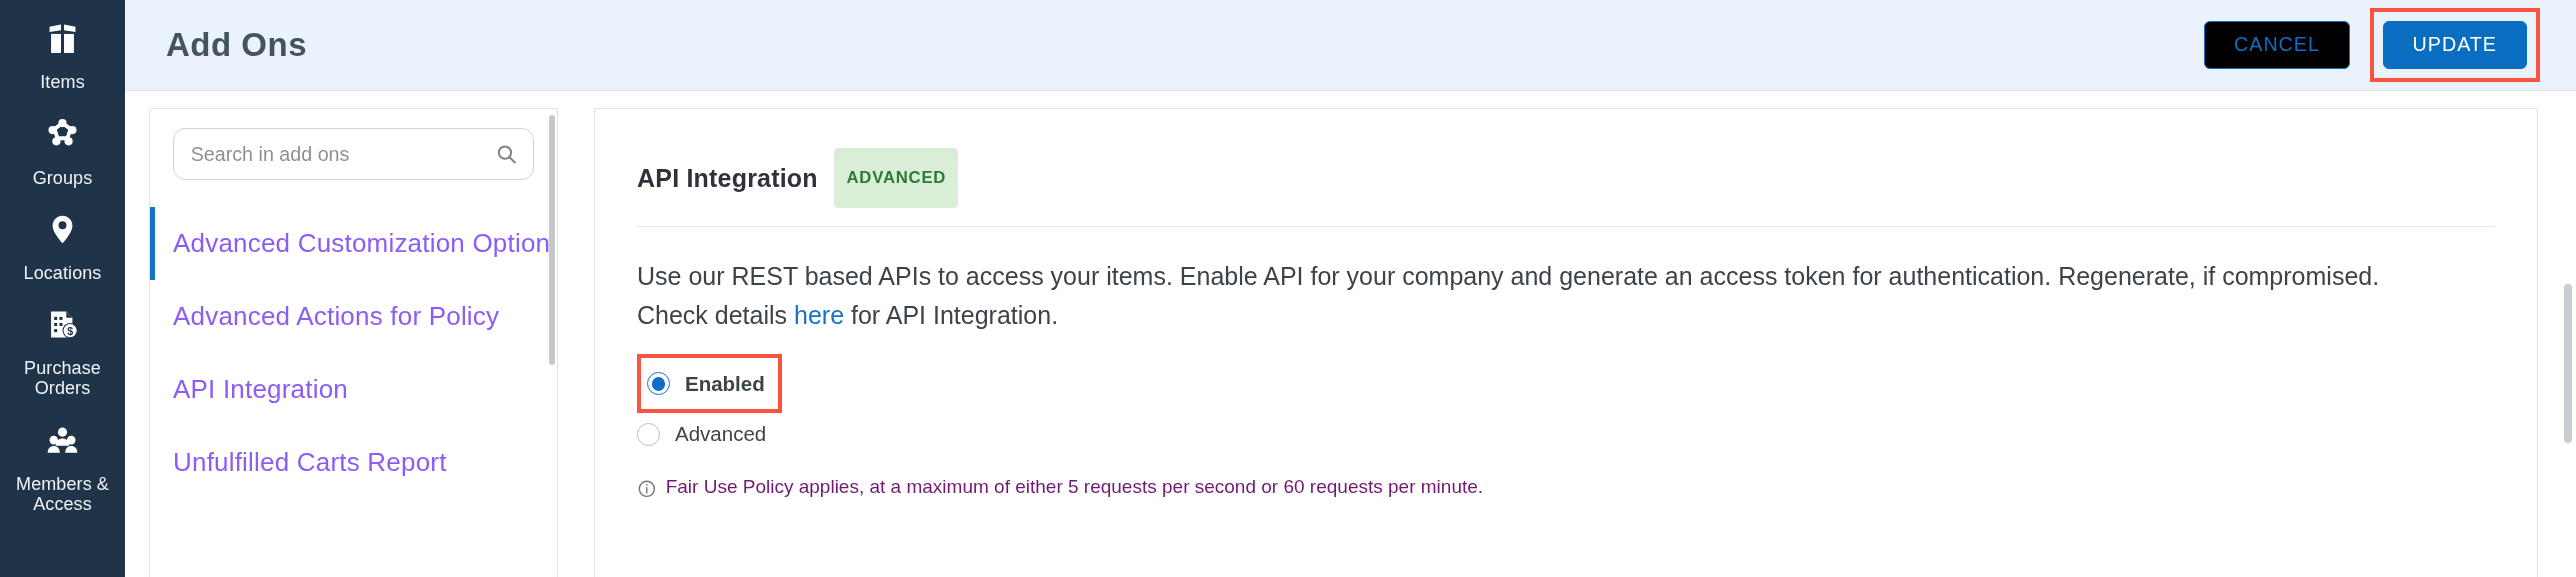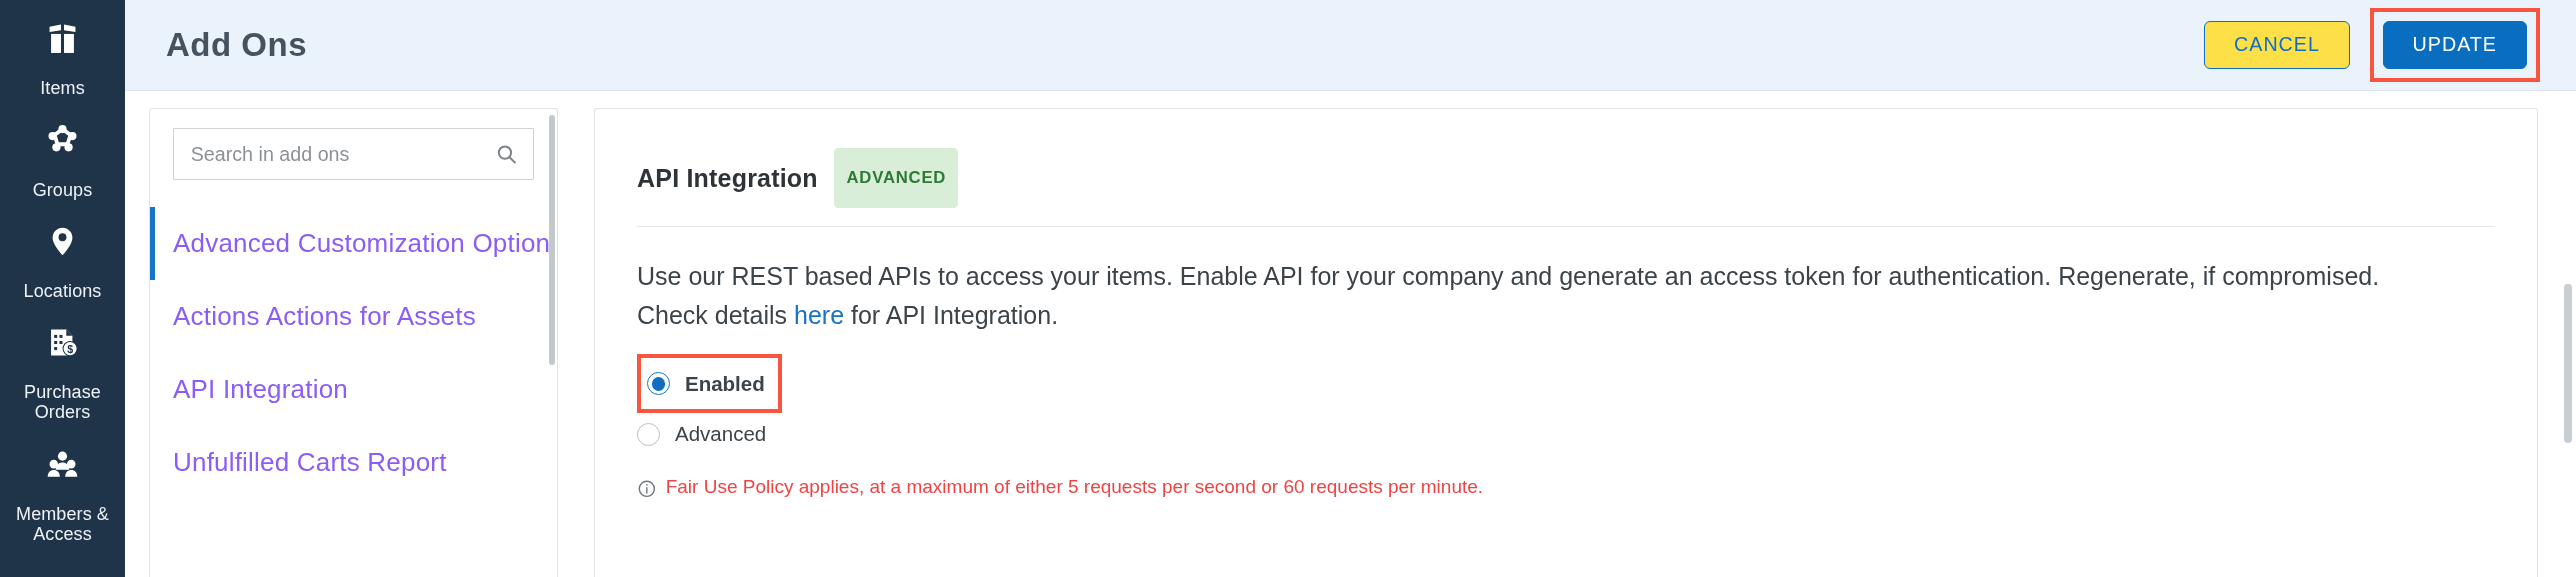--- a/index.html
+++ b/index.html
@@ -26,21 +26,21 @@
     align-items: center;
     padding-top: 10.6px;
     overflow: hidden;
   }
   .rail-item {
     width: 125px;
     padding: 10.6px 4.5px 13.6px 4.5px;
     display: flex;
     flex-direction: column;
     align-items: center;
-    gap: 22px;
+    gap: 16px;
     cursor: pointer;
   }
   .rail-icon { width: 35px; height: 35px; display: flex; align-items: center; justify-content: center; }
   .rail-icon svg { display: block; }
   .rail-label {
     color: #eef2f6;
     font-size: 18px;
     line-height: 1.12;
     text-align: center;
     letter-spacing: 0.1px;
@@ -119,21 +119,21 @@
     letter-spacing: 1px;
     border-radius: 6px;
     padding: 13px 29px;
     cursor: pointer;
     font-weight: 400;
     line-height: 1;
     white-space: nowrap;
   }
   .btn-cancel {
     color: #0f6ec4;
-    background: #fde047;
+    background: #000000;
     border: 1.5px solid #0f6ec4;
   }
   .btn-update {
     color: #ffffff;
     background: #0a6ec0;
     border: 1.5px solid #0a6ec0;
   }
   .hl-box {
     border: 4.5px solid #f9543f;
     padding: 9px;
@@ -166,21 +166,21 @@
     border-bottom: none;
     border-radius: 3px 3px 0 0;
     background: #ffffff;
     position: relative;
     overflow: hidden;
   }
   .search-wrap { padding: 19.7px 23px 0 23px; }
   .search-box {
     height: 52px;
     border: 0.8px solid #cfd4d9;
-    border-radius: 1px;
+    border-radius: 12px;
     display: flex;
     align-items: center;
     padding: 0 15px 0 16.7px;
     background: #fff;
     justify-content: flex-end;
   }
   .search-box input {
     flex: 1 1 auto;
     border: none;
     outline: none;
@@ -295,21 +295,21 @@
     background: #0f6ec4;
   }
   .radio-label { font-size: 20.5px; color: #3c4349; }
 
   .note {
     margin-top: 21px;
     display: flex;
     align-items: flex-start;
     gap: 9px;
     font-size: 19px;
-    color: #ef4444;
+    color: #701a75;
   }
   .note-icon { flex: 0 0 auto; margin-top: 2.3px; }
 
   
   .page-scroll {
     position: absolute;
     right: 4.5px;
     top: 193px;
     width: 7.6px;
     height: 159px;
@@ -427,21 +427,21 @@
               </svg>
             </span>
           </div>
         </div>
 
         <div class="addon-list">
           <div class="addon-item selected">
             <span>Advanced Customization Option</span>
           </div>
           <div class="addon-item">
-            <span>Actions Actions for Assets</span>
+            <span>Advanced Actions for Policy</span>
           </div>
           <div class="addon-item">
             <span>API Integration</span>
           </div>
           <div class="addon-item">
             <span>Unfulfilled Carts Report</span>
           </div>
         </div>
 
         <div class="panel-scroll"></div>

